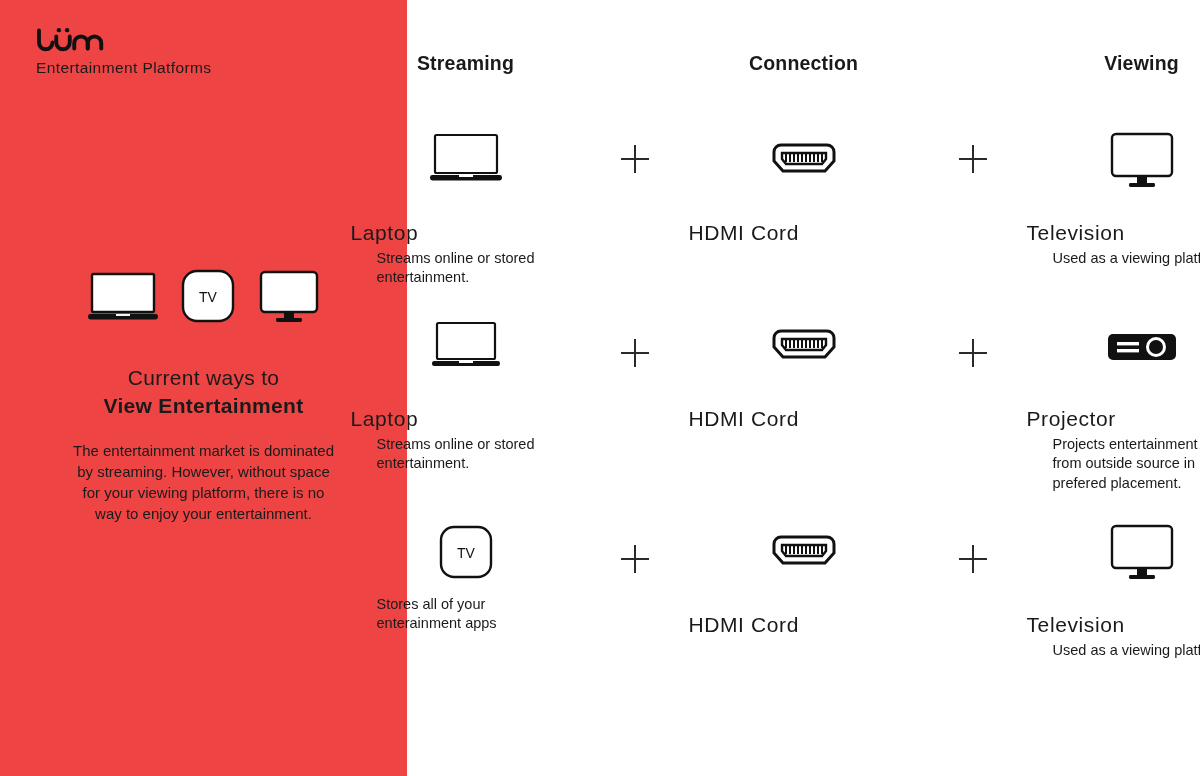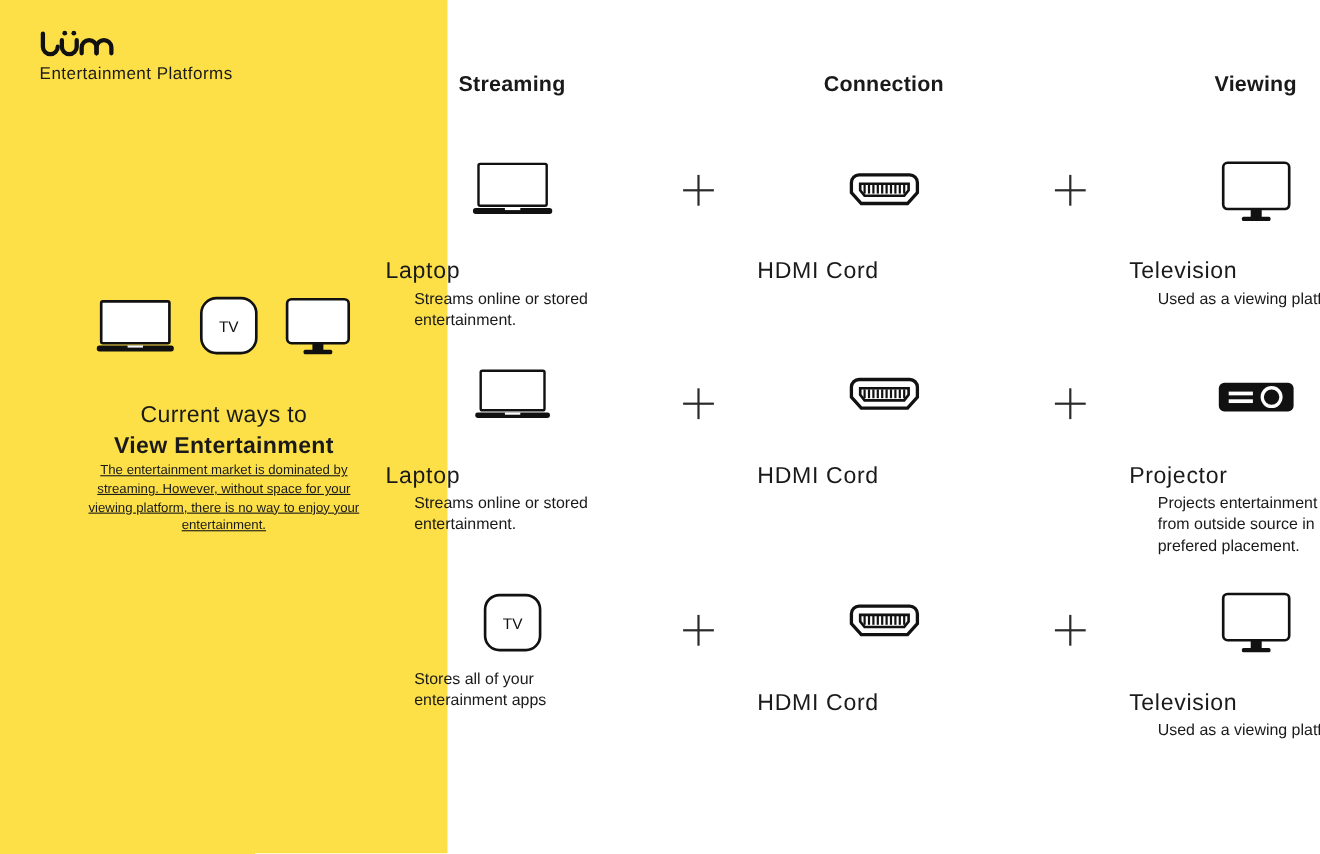--- a/index.html
+++ b/index.html
@@ -18,21 +18,21 @@
     width: 1200px;
     height: 776px;
     display: flex;
     background: #ffffff;
   }
 
   
   .sidebar {
     width: 407px;
     height: 776px;
-    background: #fde047;
+    background: #ef4444;
     position: relative;
     flex: 0 0 407px;
   }
 
   .brand {
     position: absolute;
     top: 26px;
     left: 36px;
   }
   .brand-logo {
@@ -67,43 +67,43 @@
   .headline {
     margin-top: 38px;
     font-size: 21px;
     line-height: 1.32;
     letter-spacing: 0.3px;
   }
   .headline .thin { font-weight: 400; text-align: right; }
   .headline .bold { font-weight: 700; display: block; }
 
   .blurb {
-    font-size: 12px;
+    margin-top: 22px;
+    font-size: 15px;
     line-height: 1.38;
     padding: 0 72px;
-    text-decoration: underline;
   }
 
   
   .main {
     flex: 1 1 auto;
     position: relative;
     height: 776px;
     background: #ffffff;
   }
 
   .grid {
     position: absolute;
     top: 0;
     left: 0;
     right: 0;
     display: grid;
     grid-template-columns: 230px 108px 230px 108px 230px;
     justify-content: center;
-    padding-top: 66px;
+    padding-top: 52px;
   }
 
   .col-head {
     font-size: 19.5px;
     font-weight: 700;
     text-align: center;
     letter-spacing: 0.2px;
     padding-bottom: 18px;
   }
   .head-spacer { }

